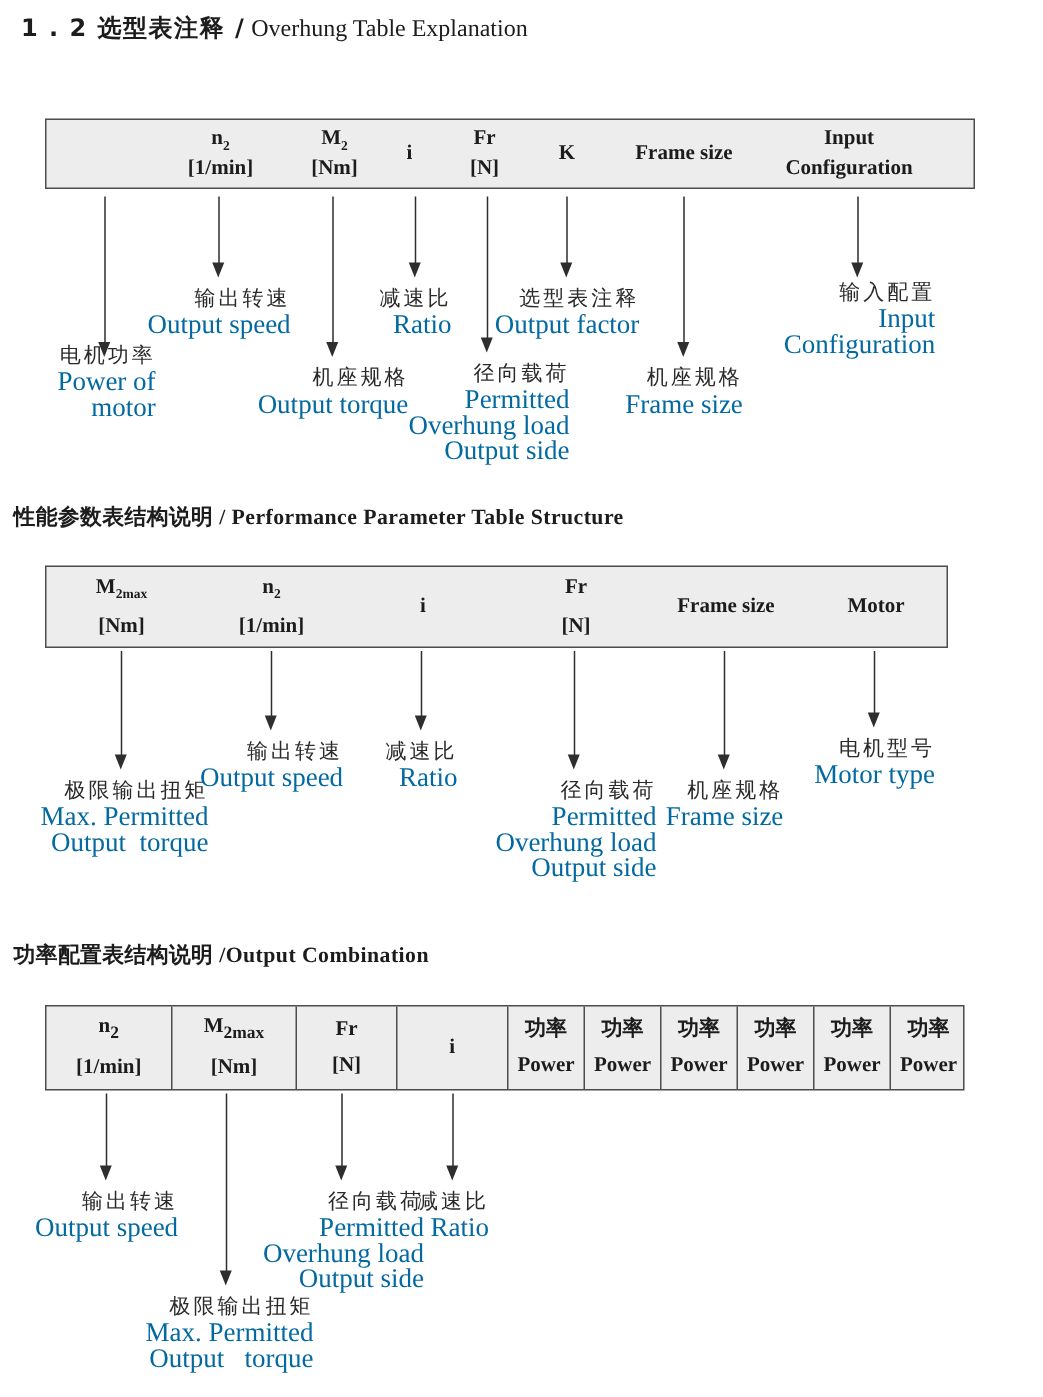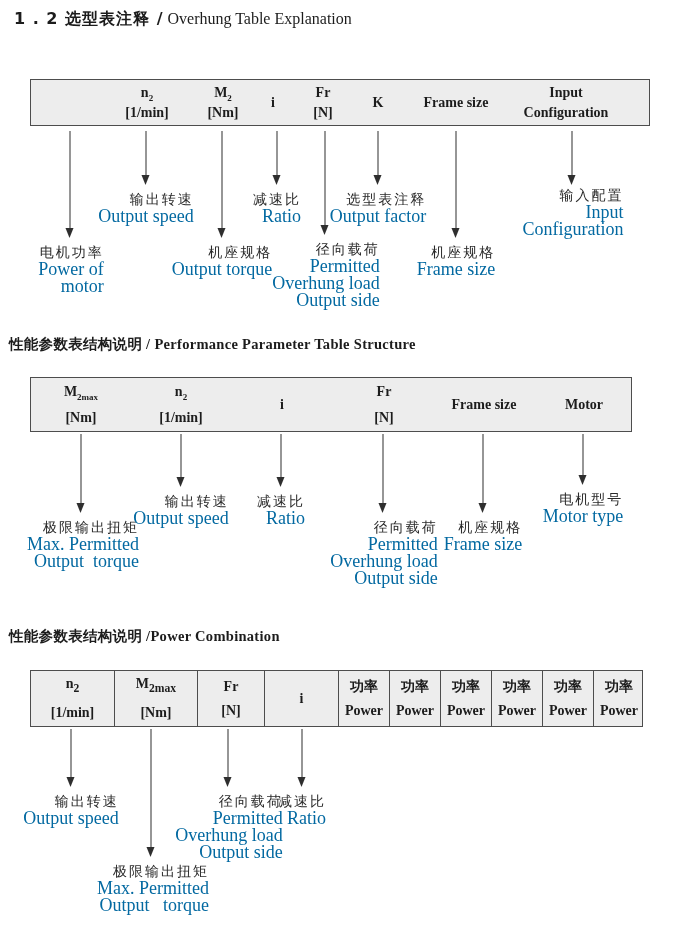--- a/index.html
+++ b/index.html
@@ -73,21 +73,21 @@
       <div class="l1">Input</div>
       <div class="l2">Configuration</div>
     </div>
   </div>
 
   <div>
     <div class="arrow" style="left:70px;top:131px;height:107px">
         <span class="shaft"></span>
         <span class="head"></span>
       </div>
-    <div class="label" style="left:71px;top:243px">
+    <div class="label" style="left:71px;top:228px">
         <div class="cn">电机功率</div>
         <div class="en">Power of</div>
         <div class="en">motor</div>
       </div>
   </div>
   <div>
     <div class="arrow" style="left:146px;top:131px;height:54px">
         <span class="shaft"></span>
         <span class="head"></span>
       </div>
@@ -243,21 +243,21 @@
     <div class="arrow" style="left:583px;top:434px;height:51px">
         <span class="shaft"></span>
         <span class="head"></span>
       </div>
     <div class="label" style="left:583px;top:490px">
         <div class="cn">电机型号</div>
         <div class="en">Motor type</div>
       </div>
   </div>
 
-  <div class="heading" style="left:9px;top:627px">性能参数表结构说明 /Power Combination</div>
+  <div class="heading" style="left:9px;top:627px">功率配置表结构说明 /Output Combination</div>
 
   <div class="tbl t3" style="left:30px;top:670px;width:613px;height:57px">
     <div class="fcell" style="width:83px">
       <div class="l1"><span>n</span><sub>2</sub></div>
       <div class="l2">[1/min]</div>
     </div>
     <div class="fcell" style="width:83px">
       <div class="l1"><span>M</span><sub>2max</sub></div>
       <div class="l2">[Nm]</div>
     </div>

